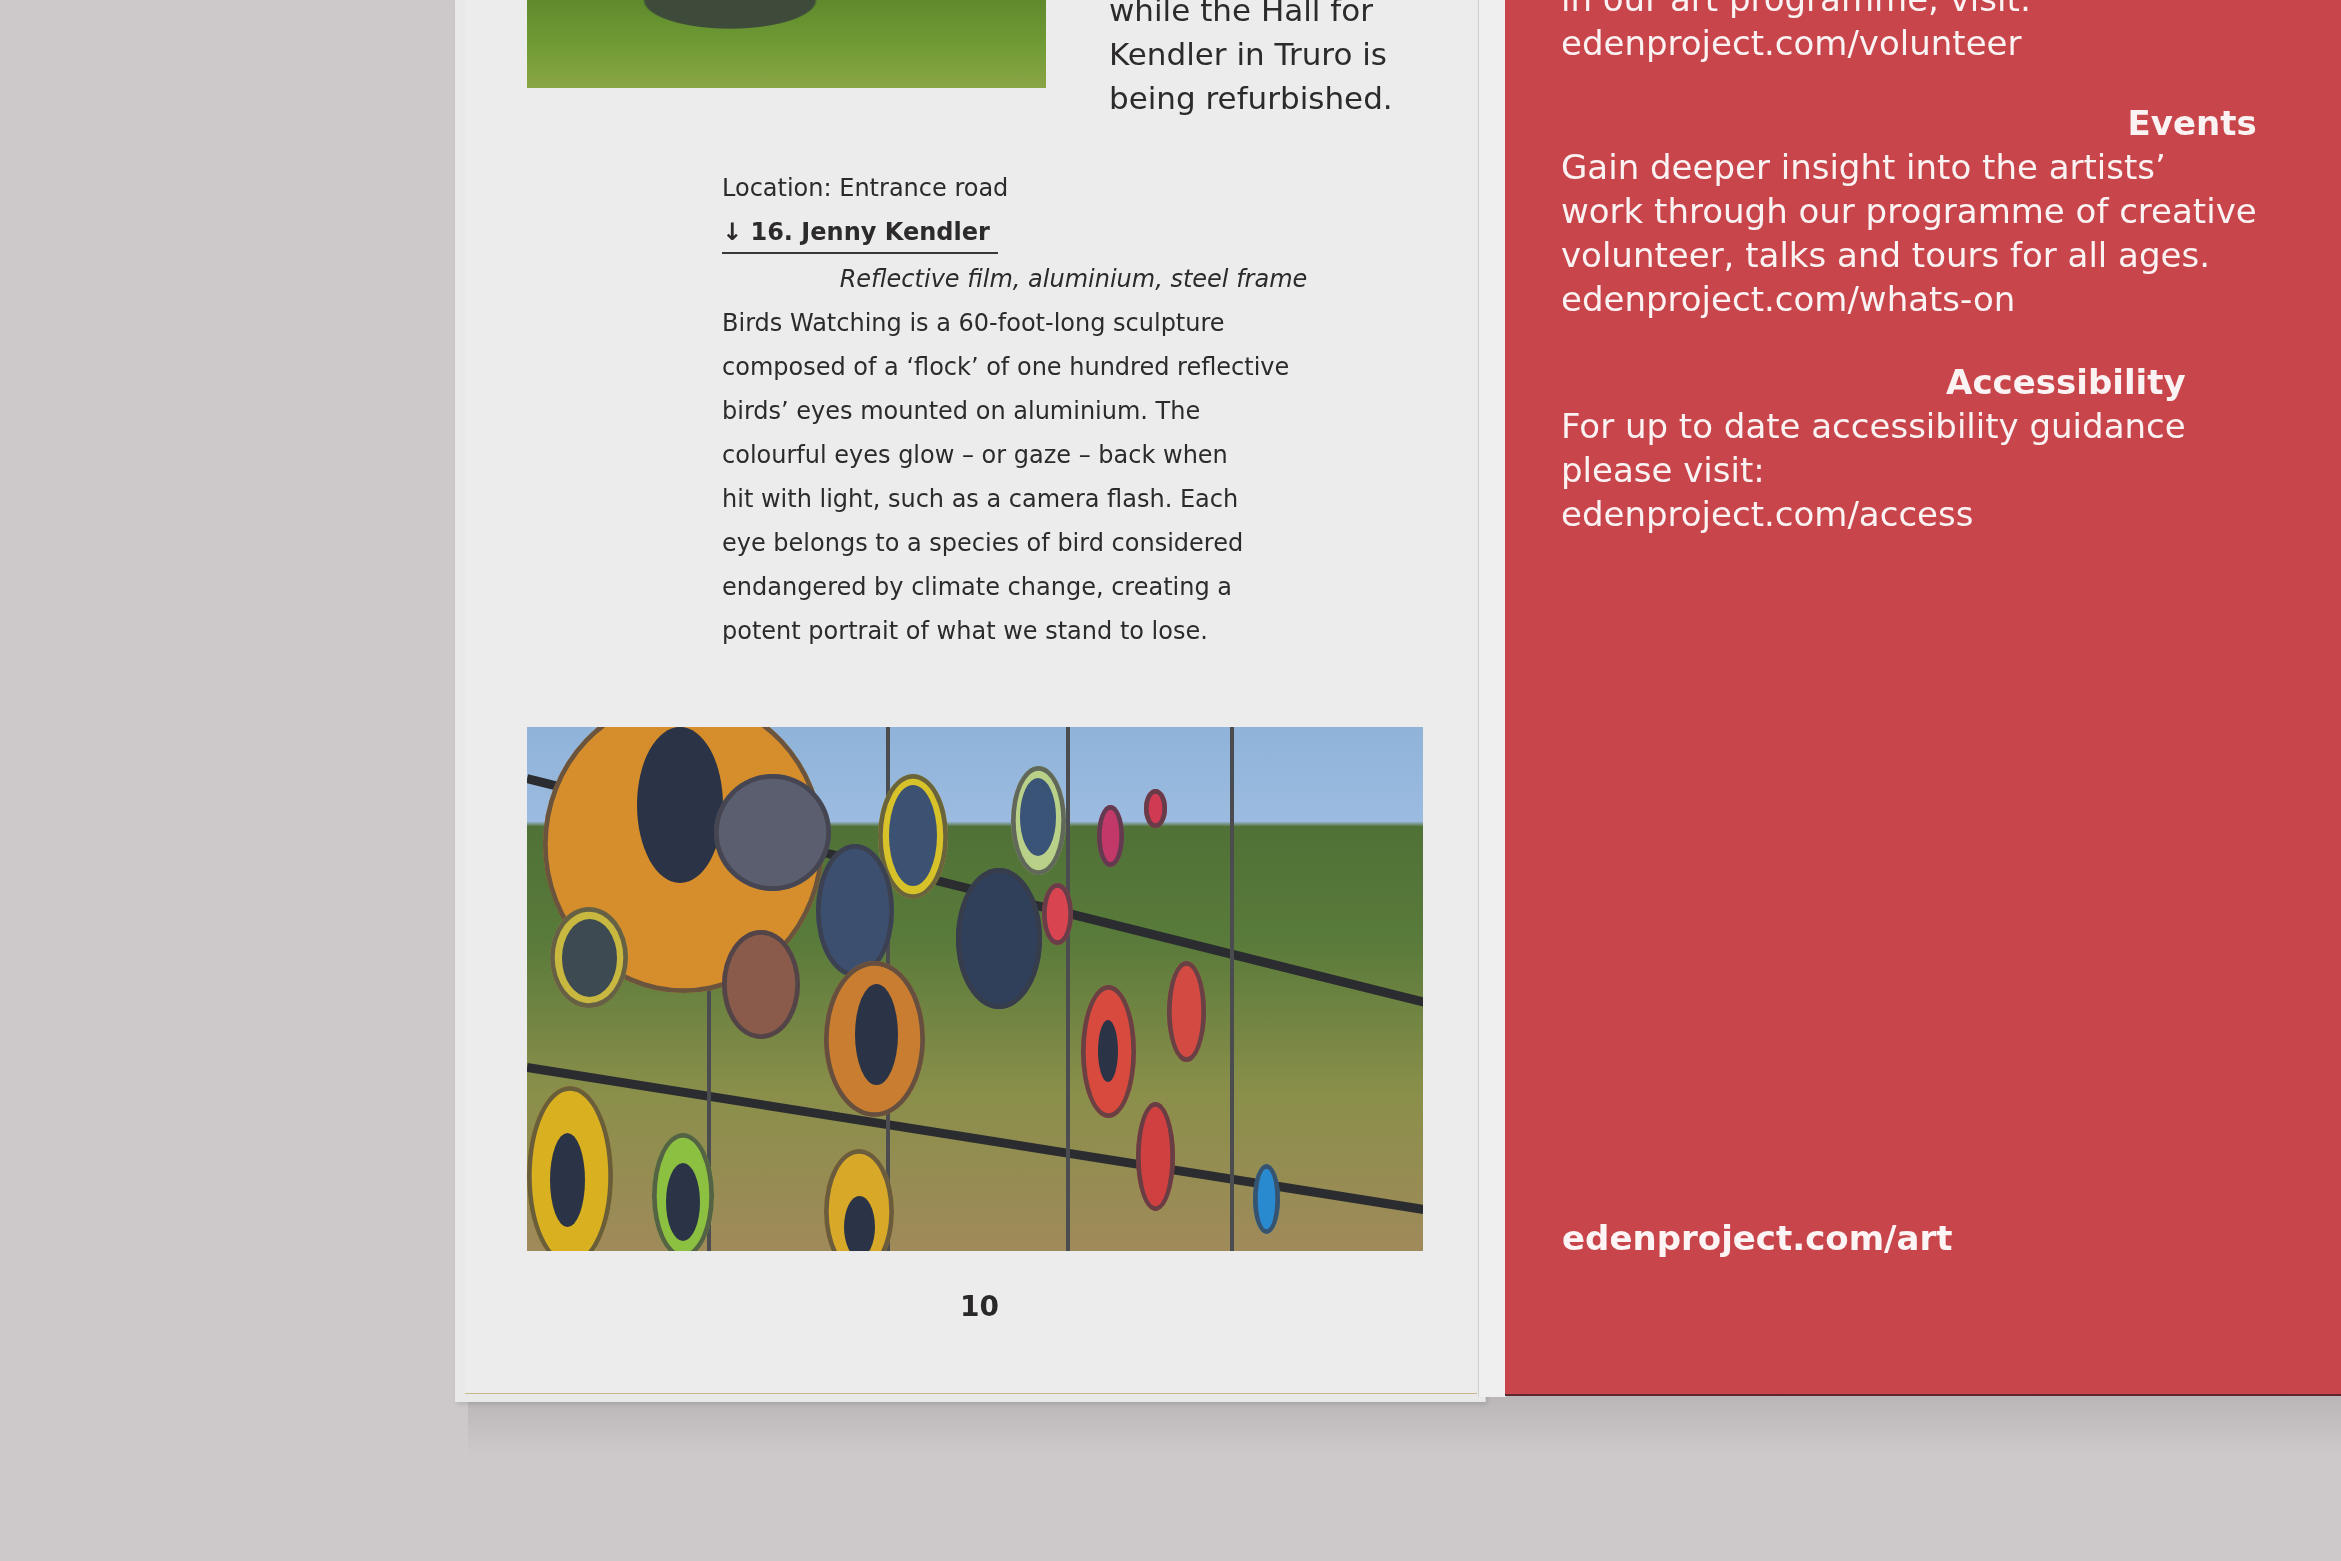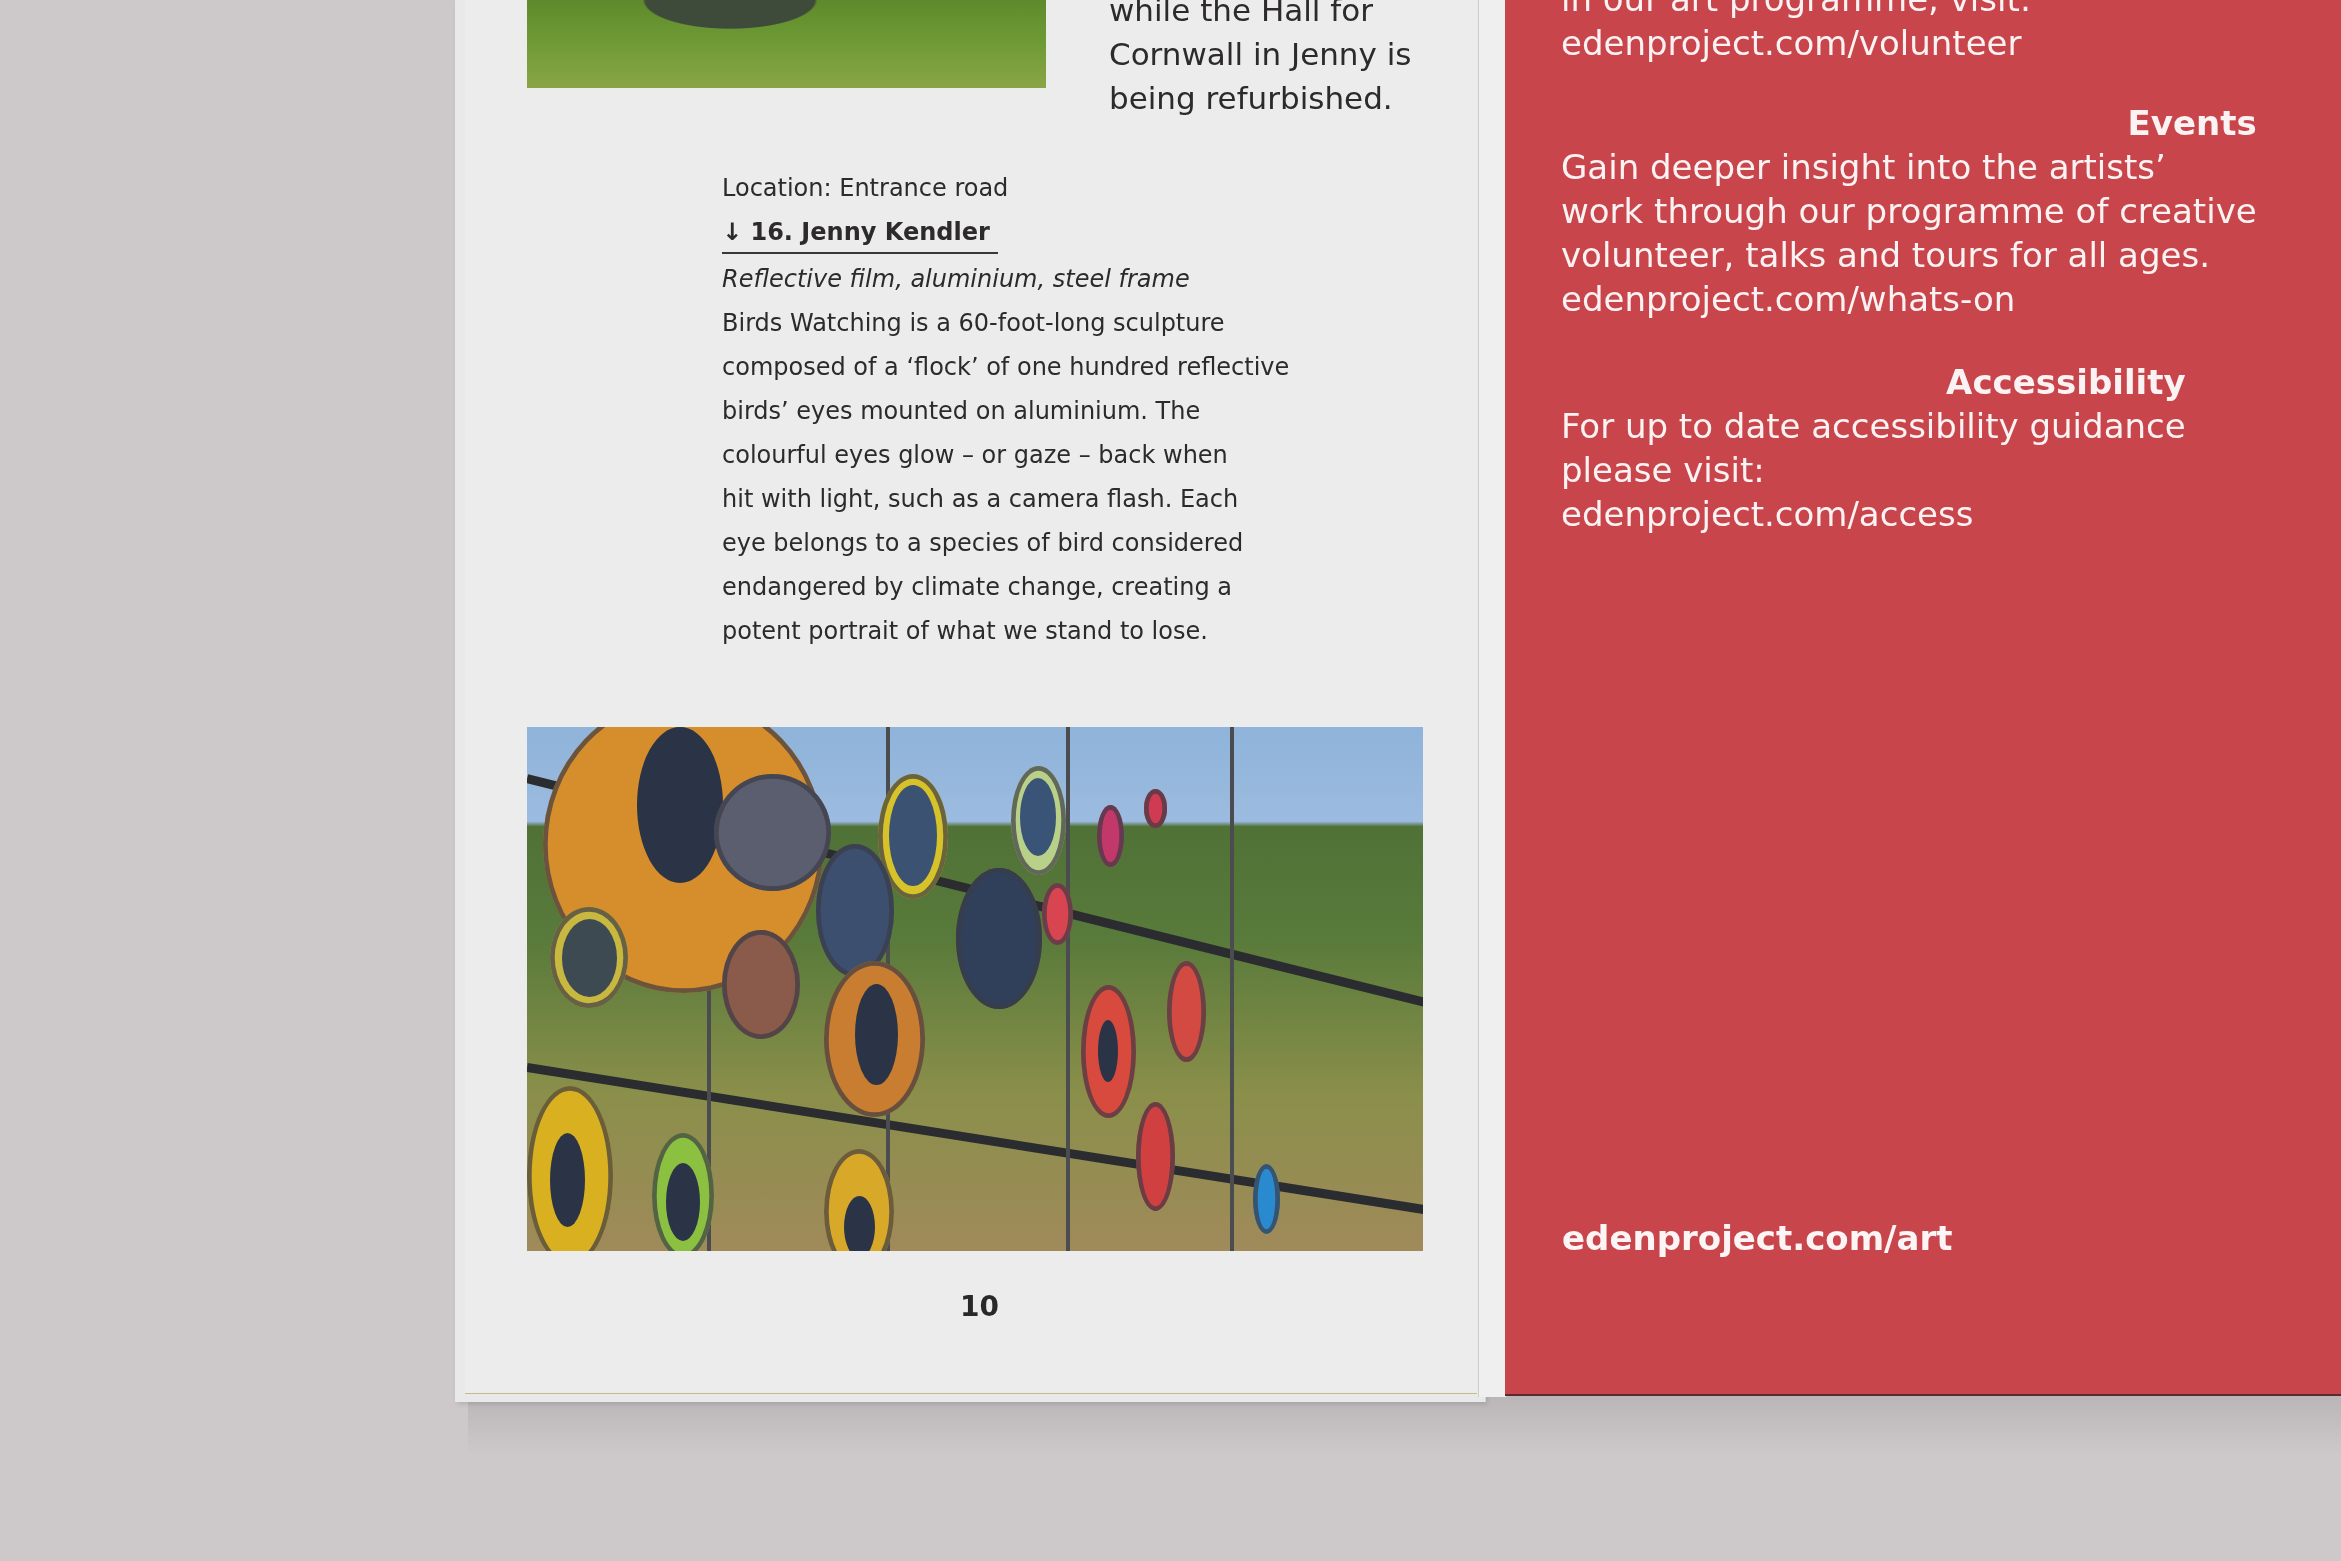--- a/index.html
+++ b/index.html
@@ -42,21 +42,21 @@
     position:absolute; left:722px; top:166px; width:703px;
     color:#2c2a2a; font-size:24px; line-height:44px;
   }
   .caption .loc { }
   .caption .artist {
     font-weight:bold; display:inline-block;
     border-bottom:2.3px solid #3a3838; padding-right:7.8px; line-height:39px; margin-bottom:3.1px;
   }
   .caption .title { font-weight:bold; }
   .caption .title i { font-style:italic; }
-  .caption .medium { font-style:italic; }
+  .caption .medium { font-style:italic;text-align:center; }
   .caption .body p { margin:0; }
   .photo-eyes {
     position:absolute; left:527px; top:727px; width:896px; height:524px; overflow:hidden;
     background:
       linear-gradient(180deg, #8fb3d9 0%, #9cbbe0 18%, rgba(0,0,0,0) 19%),
       linear-gradient(180deg, #4a6a34 0%, #587a3a 40%, #8a8f4a 70%, #a08a5a 100%);
   }
   .photo-eyes .eye {
     position:absolute; border-radius:50%;
     box-shadow: inset 0 0 0 4.7px rgba(60,60,70,.7);
@@ -90,21 +90,21 @@
 <div class="shadow-under"></div>
 <div class="page-stack"></div>
 <div class="gutter-strip"></div>
 
 <div class="page"></div>
 
 <div class="photo-grass" title="Grass with dark stone sculpture"></div>
 
 <div class="col-text">
   <div>while the Hall for</div>
-  <div>Cornwall in Jenny is</div>
+  <div>Kendler in Truro is</div>
   <div>being refurbished.</div>
 </div>
 
 <div class="caption">
   <div class="loc">Location: Entrance road</div>
   <div class="artist">
     <span>↓</span>
     <span>16. Jenny Kendler</span>
   </div>
   <div class="medium">Reflective film, aluminium, steel frame</div>

